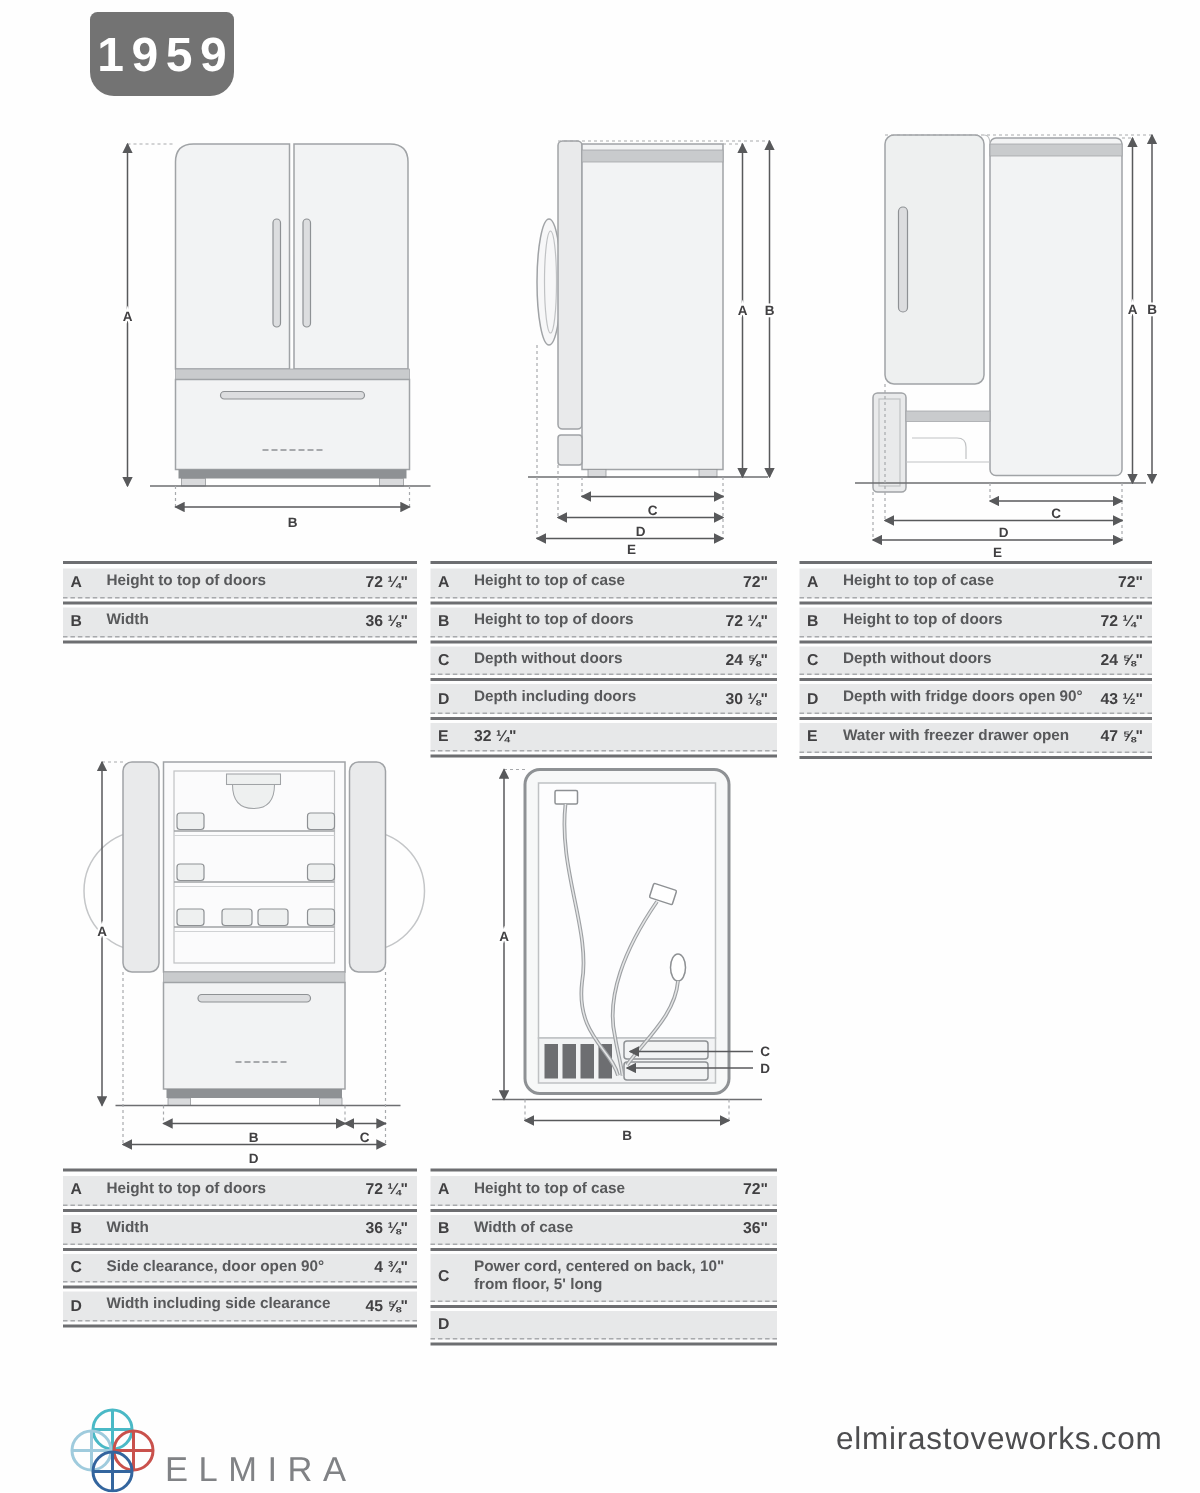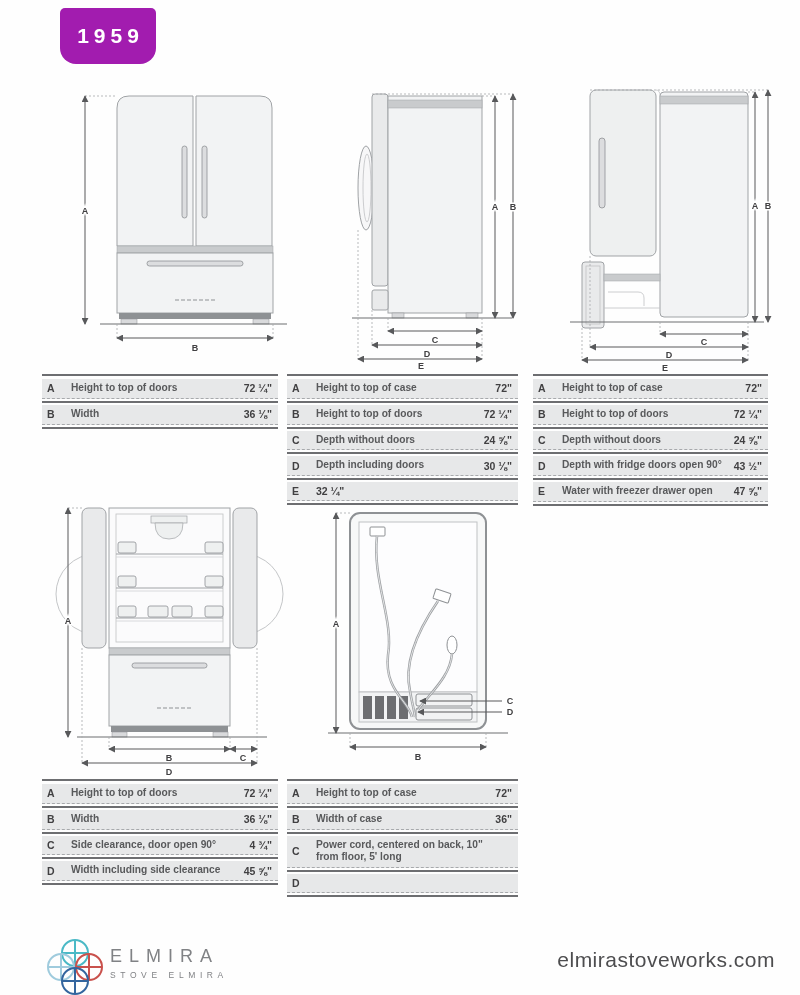--- a/index.html
+++ b/index.html
@@ -1,34 +1,34 @@
 <!DOCTYPE html>
 <html><head>
 <meta charset="utf-8">
 <style>
   html,body{margin:0;padding:0;background:#fff;}
   .page{position:relative;width:800px;height:995px;background:#fefefe;font-family:"Liberation Sans",sans-serif;overflow:hidden;}
-  .badge{position:absolute;left:60px;top:8px;width:96px;height:56px;background:#a21caf;border-radius:5px 5px 16px 16px;
-         display:flex;align-items:center;justify-content:center;color:#fff;font-size:21px;font-weight:bold;letter-spacing:5px;padding-left:5px;box-sizing:border-box;}
+  .badge{position:absolute;left:60px;top:8px;width:96px;height:56px;background:#737373;border-radius:5px 5px 16px 16px;
+         display:flex;align-items:center;justify-content:center;color:#fff;font-size:32px;font-weight:bold;letter-spacing:5px;padding-left:5px;box-sizing:border-box;}
   svg{position:absolute;}
   .dl{font:bold 9px "Liberation Sans",sans-serif;fill:#414042;stroke:#fff;stroke-width:3px;paint-order:stroke;text-anchor:middle;}
   .spec-table{position:absolute;border-top:2px solid #6d6e71;padding-top:3px;}
   .spec-row{position:relative;background:#e7e8e9;display:flex;align-items:center;padding:3px 6px 3px 5px;
             border-bottom:1px dashed #a7a9ac;margin-bottom:6px;min-height:12px;}
   .spec-row::after{content:"";position:absolute;left:0;right:0;bottom:-5px;border-top:2px solid #6d6e71;}
   .k{width:24px;flex:none;font-weight:bold;font-size:10.5px;color:#414042;}
   .lbl{flex:1;font-weight:bold;font-size:10.2px;color:#58595b;line-height:1.25;padding-right:6px;}
   .val{flex:none;font-weight:bold;font-size:10.5px;color:#414042;white-space:nowrap;}
   .t1{left:42px;top:374px;width:236px;}
   .t2{left:287px;top:374px;width:231px;}
   .t3{left:533px;top:374px;width:235px;}
   .t4{left:42px;top:779px;width:236px;}
   .t5{left:287px;top:779px;width:231px;}
   .footer-brand{position:absolute;left:110px;top:946px;color:#808285;}
-  .footer-brand .nm{font-size:18px;letter-spacing:7px;}
+  .footer-brand .nm{font-size:23px;letter-spacing:7px;margin-top:20px;}
   .footer-brand .tg{font-size:8.5px;letter-spacing:4.6px;margin-top:3px;}
   .footer-url{position:absolute;right:25px;top:948px;font-size:21px;color:#4d4d4f;letter-spacing:0.5px;margin-left:48px;}
   .fridge{fill:#f2f3f4;stroke:#a0a3a6;stroke-width:1;}
   .part{fill:#e9eaeb;stroke:#a0a3a6;stroke-width:1;}
   .handle{fill:#dcdddf;stroke:#8e9194;stroke-width:0.8;}
   .band{fill:#c9cbcd;stroke:#a0a3a6;stroke-width:0.5;}
   .dk{fill:#8e9194;}
   .foot{fill:#d9dadc;stroke:#8e9194;stroke-width:0.5;}
   .dim{stroke:#58595b;stroke-width:1;fill:none;}
   .ext{stroke:#a7a9ac;stroke-width:0.8;stroke-dasharray:2,2;fill:none;}

